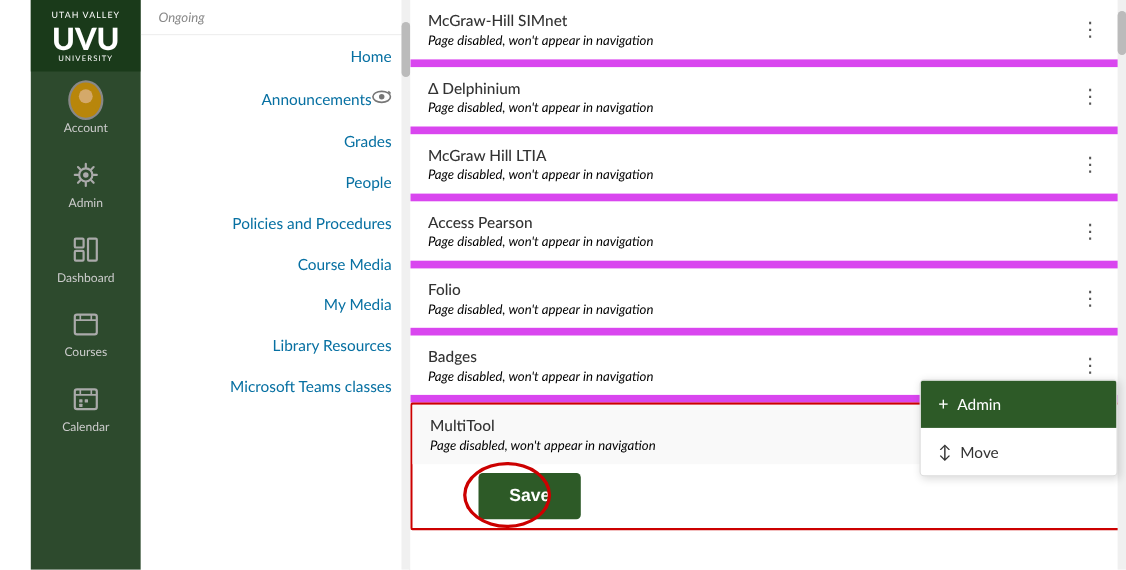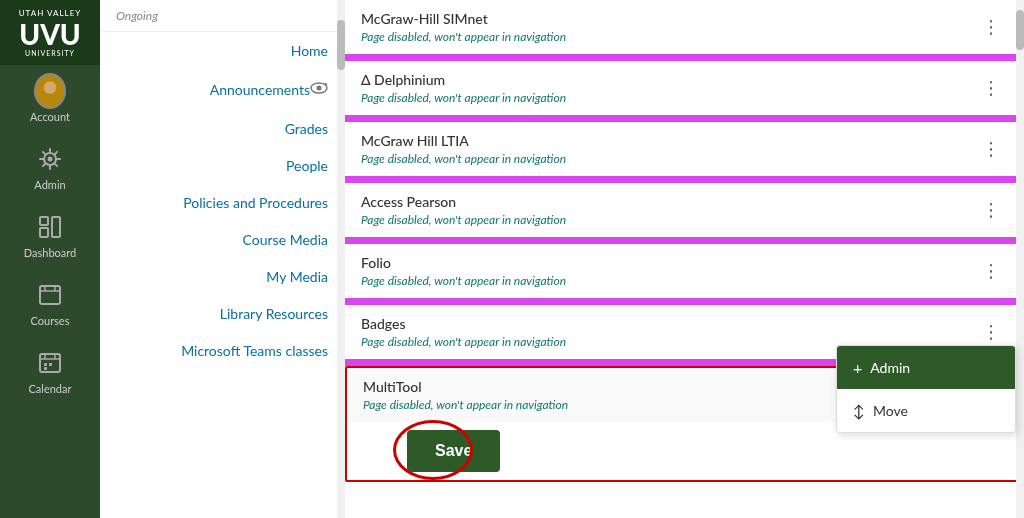--- a/index.html
+++ b/index.html
@@ -7,20 +7,21 @@
 
     
     .left-nav {
       width: 100px;
       background: #2d4a2d;
       display: flex;
       flex-direction: column;
       align-items: center;
       flex-shrink: 0;
       height: 518px;
+      margin-left: 28px;
     }
     .logo-area {
       background: #1a3a1a;
       width: 100%;
       padding: 8px 6px;
       text-align: center;
     }
     .logo-text {
       color: white;
       font-size: 8px;
@@ -122,21 +123,21 @@
     }
     .content-row:last-child { border-bottom: none; }
     .content-row-info { flex: 1; }
     .content-row-title {
       font-size: 14px;
       font-weight: 500;
       color: #333;
     }
     .content-row-subtitle {
       font-size: 12px;
-      color: #0f766e;
+      color: #000000;
       font-style: italic;
       margin-top: 2px;
     }
     .three-dots-btn {
       background: none;
       border: none;
       cursor: pointer;
       font-size: 18px;
       color: #555;
       padding: 4px 8px;

